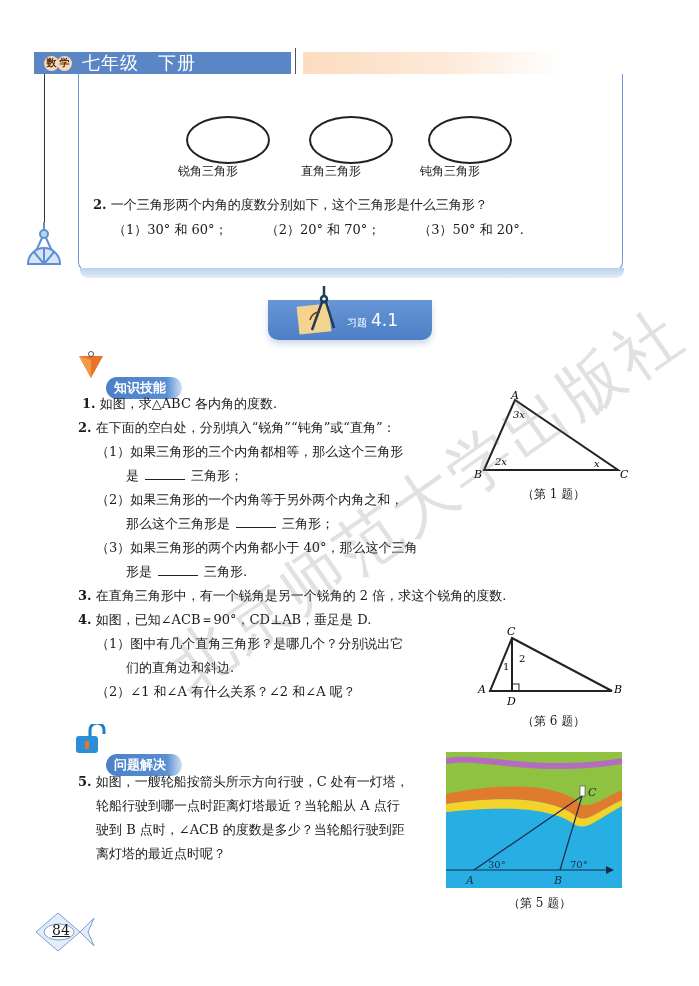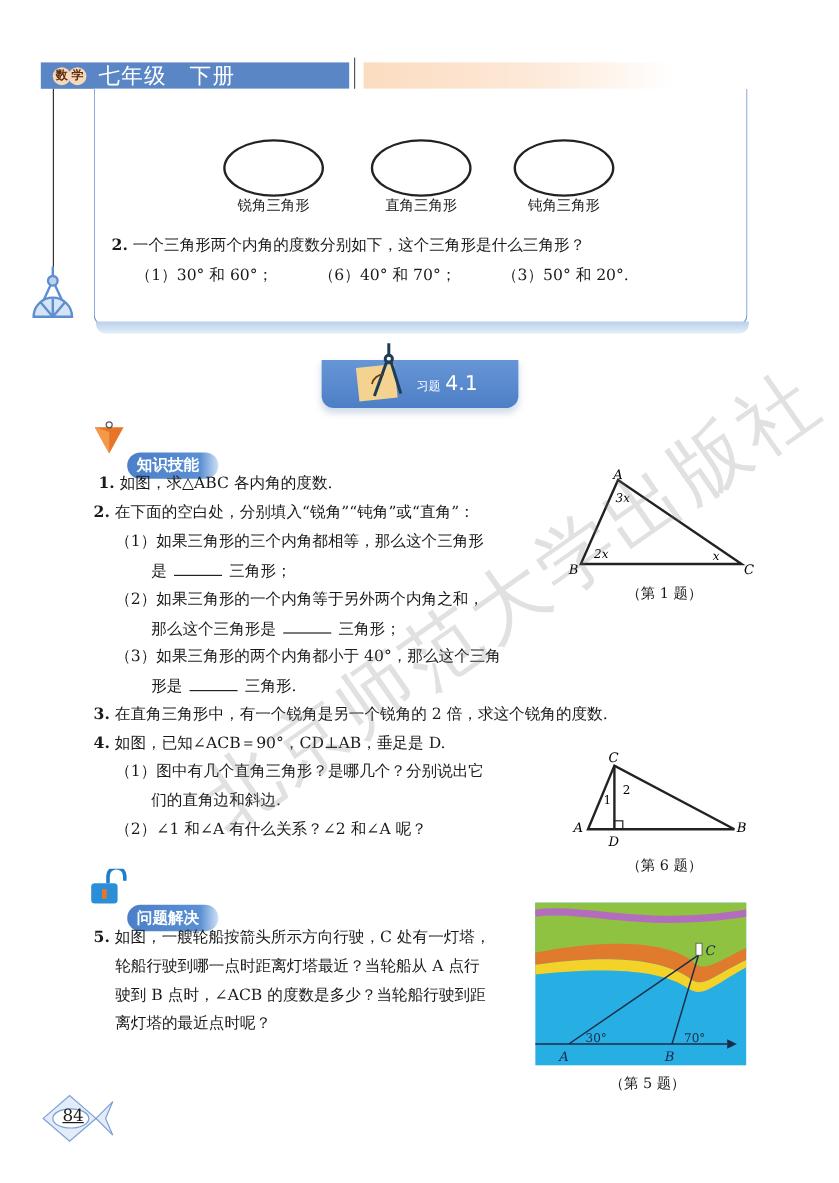--- a/index.html
+++ b/index.html
@@ -14,21 +14,21 @@
                     display: inline-flex; align-items: center; justify-content: center; font-family: "DejaVu Sans", sans-serif; margin-right: -2px; }
   .hdr-title { color: #fff; font-family: "DejaVu Sans", sans-serif; font-size: 18px; margin-left: 12px; letter-spacing: 1px; }
   .hdr-sep { left: 295px; top: 48px; width: 1px; height: 28px; background: #555; }
   .hdr-grad { left: 303px; top: 52px; width: 260px; height: 22px; background: linear-gradient(90deg, #fbdcc0, #fde9d8 55%, #fff); }
   .vline { left: 44px; top: 74px; width: 1px; height: 150px; background: #333; }
 
   
   .box { left: 78px; top: 74px; width: 545px; height: 198px; border: 1.5px solid #6f94cf; border-top: none; border-radius: 0 0 10px 10px; background: #fff; }
   .box-shadow { left: 80px; top: 268px; width: 544px; height: 10px; background: linear-gradient(#b9d0ec, #e4eef9); border-radius: 0 0 8px 8px; }
   .ellipse { width: 84px; height: 48px; border: 2px solid #222; border-radius: 50%; }
-  .ell-label { font-size: 12px; width: 100px; text-align: center; }
+  .ell-label { font-size: 12px; width: 100px; text-align: left; }
   .q2 { left: 93px; top: 197px; font-size: 13px; }
   .q2-opts { left: 113px; top: 222px; font-size: 13px; display: flex; gap: 38px; }
 
   
   .banner { left: 268px; top: 300px; width: 164px; height: 40px; background: linear-gradient(#6796d6, #4d7fc6); border-radius: 0 0 10px 10px;
             box-shadow: 0 4px 6px rgba(120,150,190,0.35); }
   .note { left: 298px; top: 305px; width: 32px; height: 28px; background: #f3d38f; transform: rotate(-6deg); }
   .banner-title { left: 347px; top: 310px; color: #fff; font-family: "DejaVu Sans", sans-serif; display: flex; align-items: baseline; gap: 4px; }
   .banner-title .b1 { font-size: 10px; font-weight: normal; }
   .banner-title .b2 { font-size: 17px; }
@@ -81,21 +81,21 @@
 <div class="abs ell-label" style="left:178px;top:163px">锐角三角形</div>
 <div class="abs ell-label" style="left:301px;top:163px">直角三角形</div>
 <div class="abs ell-label" style="left:420px;top:163px">钝角三角形</div>
 
 <div class="abs q2 line">
   <span class="num">2.</span>
   <span>一个三角形两个内角的度数分别如下，这个三角形是什么三角形？</span>
 </div>
 <div class="abs q2-opts line">
   <span>（1）30° 和 60°；</span>
-  <span>（6）40° 和 70°；</span>
+  <span>（2）20° 和 70°；</span>
   <span>（3）50° 和 20°.</span>
 </div>
 
 <div class="abs banner"></div>
 <div class="abs note"></div>
 <svg class="abs" style="left:302px;top:284px" width="40" height="52">
   <g stroke="#1f3c57" stroke-width="2.5" fill="none">
     <line x1="22" y1="2" x2="22" y2="12"></line>
     <circle cx="22" cy="15" r="3"></circle>
     <line x1="20" y1="18" x2="10" y2="46"></line>

